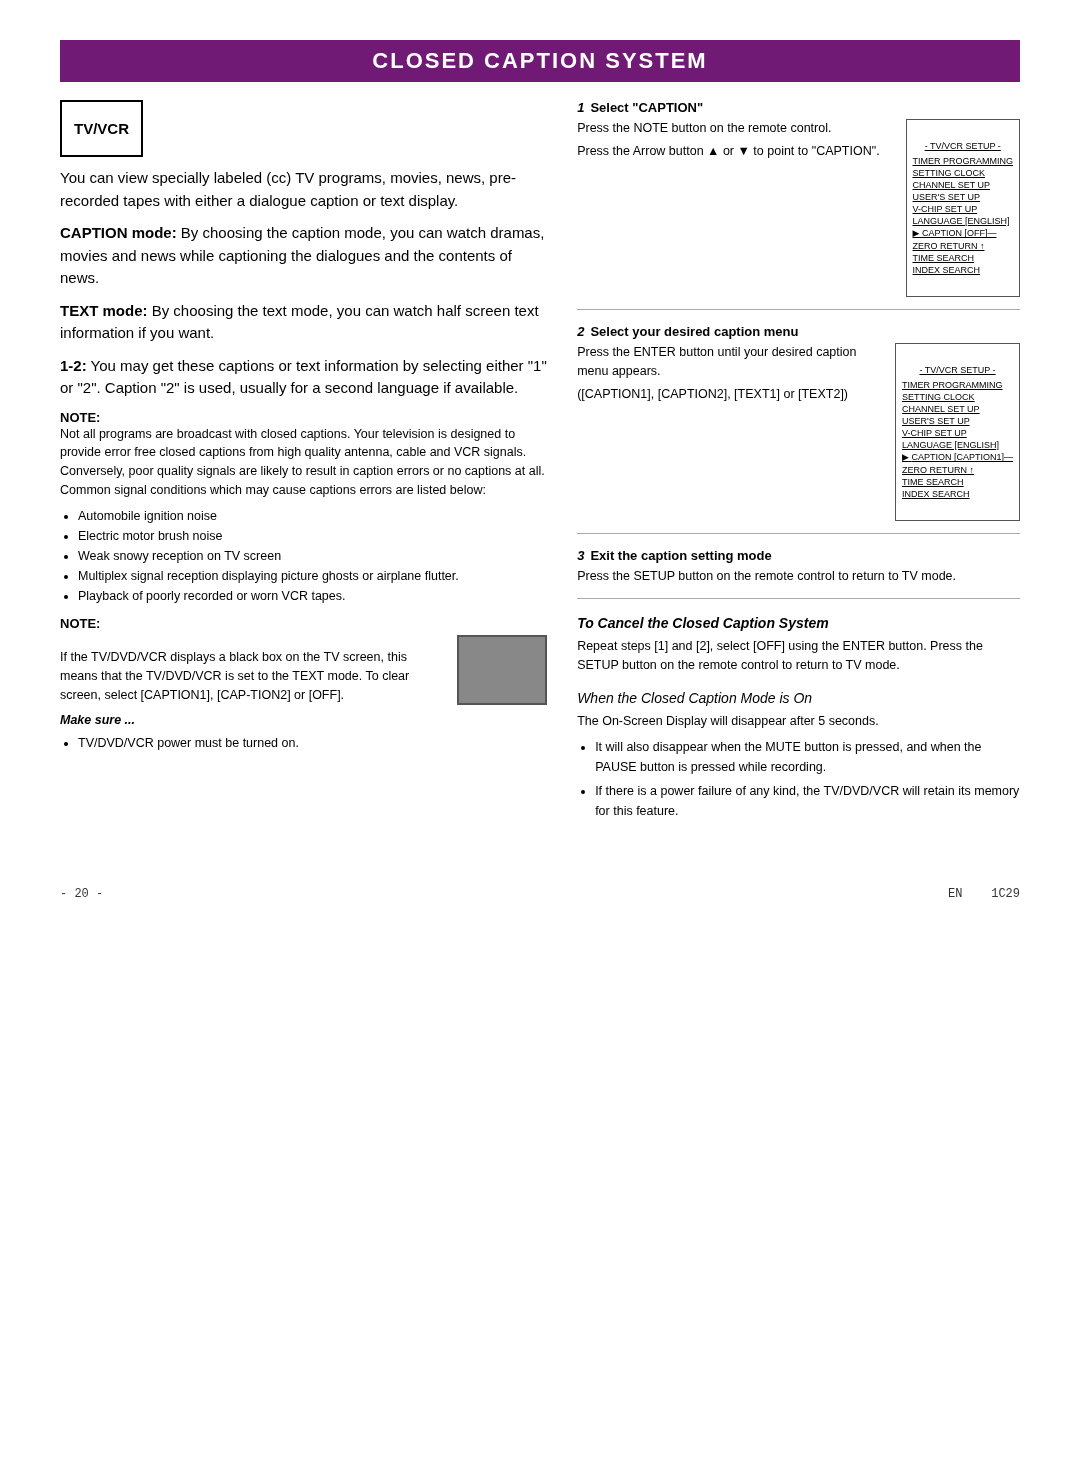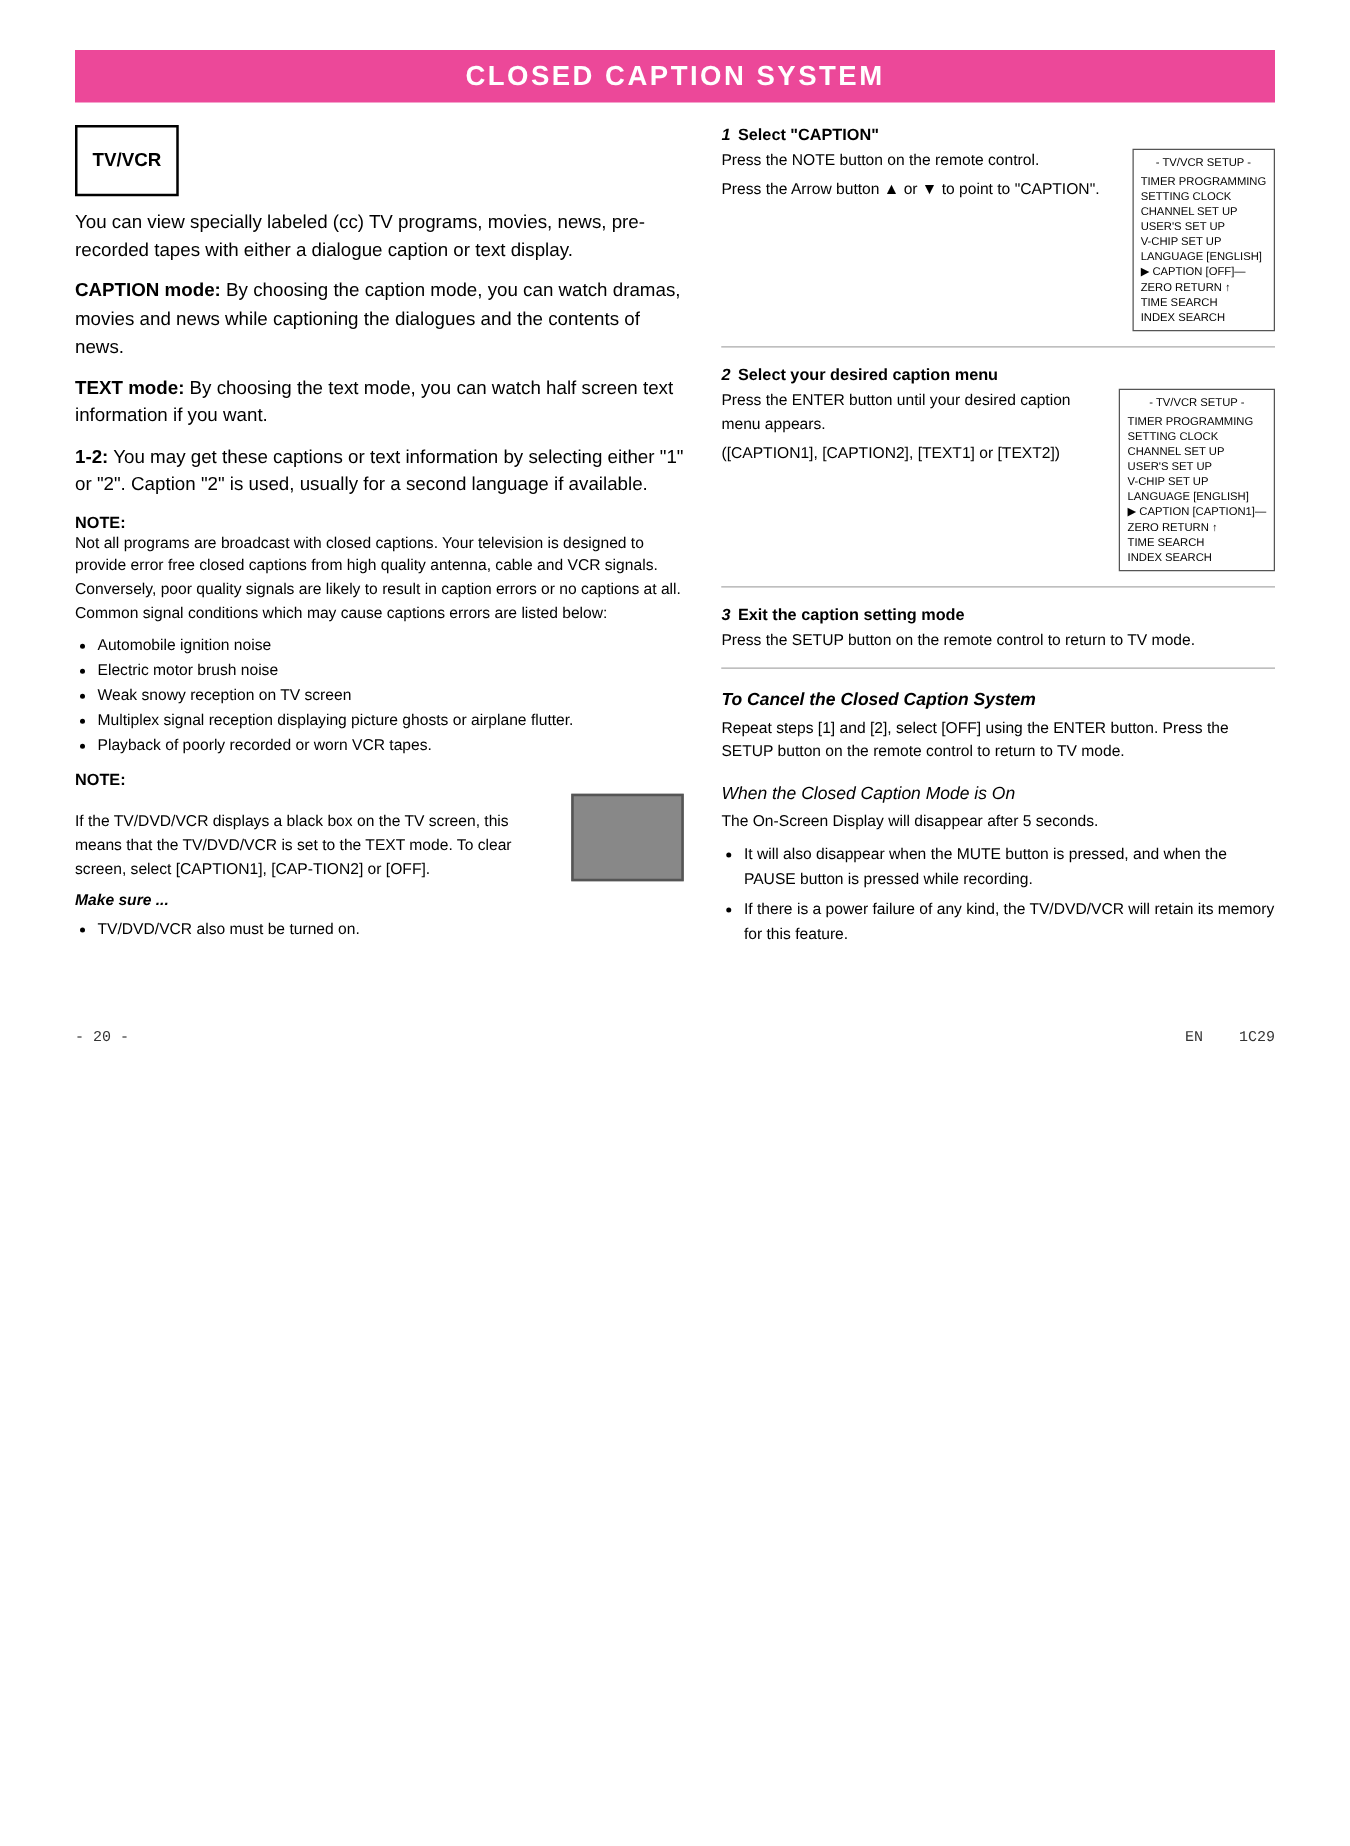--- a/index.html
+++ b/index.html
@@ -6,21 +6,21 @@
     body {
       background: #fff;
       font-family: Arial, Helvetica, sans-serif;
       font-size: 13px;
       color: #000;
       width: 1080px;
       min-height: 1477px;
       padding: 40px 60px 60px 60px;
     }
     .page-title {
-      background: #ec4899;
+      background: #701a75;
       color: #fff;
       font-size: 22px;
       font-weight: bold;
       letter-spacing: 2px;
       text-align: center;
       padding: 8px 20px;
       margin-bottom: 18px;
       text-transform: uppercase;
     }
     .main-layout {
@@ -127,26 +127,27 @@
       gap: 10px;
       align-items: flex-start;
     }
     .step-text {
       flex: 1;
       font-size: 12.5px;
       line-height: 1.5;
     }
     .menu-box {
       border: 1px solid #555;
-      padding: 4px 6px;
+      padding: 20px 6px;
       font-size: 9px;
       line-height: 1.4;
       white-space: nowrap;
       min-width: 100px;
       background: #fff;
+      text-decoration: underline;
     }
     .menu-box .menu-title {
       text-align: center;
       font-size: 9px;
       margin-bottom: 2px;
     }
     .menu-box .menu-item {
       font-size: 9px;
       line-height: 1.35;
     }
@@ -238,21 +239,21 @@
       <div class="note2-content">
         <p class="note2-text">If the TV/DVD/VCR displays a black box on the TV screen, this means that the TV/DVD/VCR is set to the TEXT mode. To clear screen, select [CAPTION1], [CAP-TION2] or [OFF].</p>
         <div class="tv-screen-box"></div>
       </div>
     </div>
 
     
     <div class="make-sure-section">
       <div class="make-sure-label">Make sure ...</div>
       <ul class="bullet-list">
-        <li>TV/DVD/VCR also must be turned on.</li>
+        <li>TV/DVD/VCR power must be turned on.</li>
       </ul>
     </div>
 
   </div>
 
   <div class="right-col">
 
     <div class="step-section">
       <div class="step-header">
         <span class="step-number">1</span>

